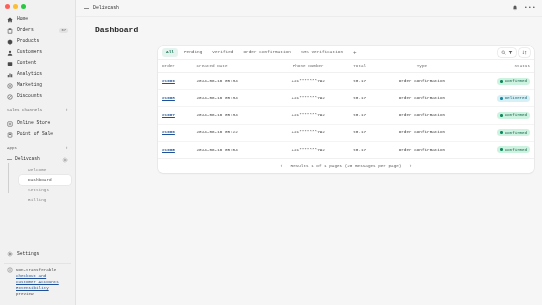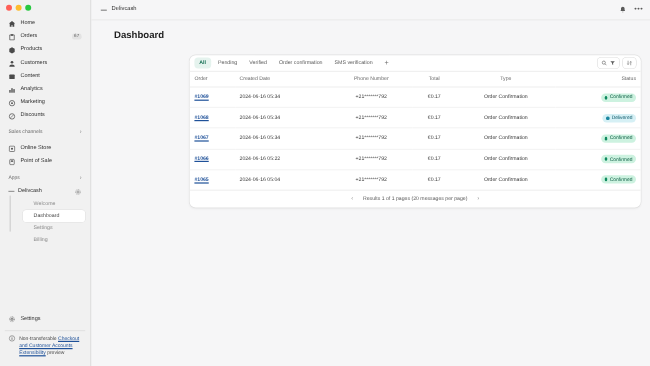--- a/index.html
+++ b/index.html
@@ -2,21 +2,21 @@
 <html><head>
 <meta charset="utf-8">
 <style>
   * { box-sizing: border-box; margin: 0; padding: 0; }
   html, body {
     width: 542px; height: 305px;
     font-family: "Liberation Sans", sans-serif;
     background: #f6f6f7;
     overflow: hidden;
   }
-  .app { display: flex; width: 542px; height: 296px; position: relative; }
+  .app { display: flex; width: 542px; height: 296px; position: relative; font-family: Liberation Mono, monospace; }
 
   
   .sidebar {
     width: 76px; height: 305px;
     background: #f1f1f1;
     border-right: 1px solid #e1e1e1;
     display: flex; flex-direction: column;
     position: relative;
   }
   .traffic { display: flex; gap: 3px; padding: 4px 0 3px 5px; align-items: center; }

